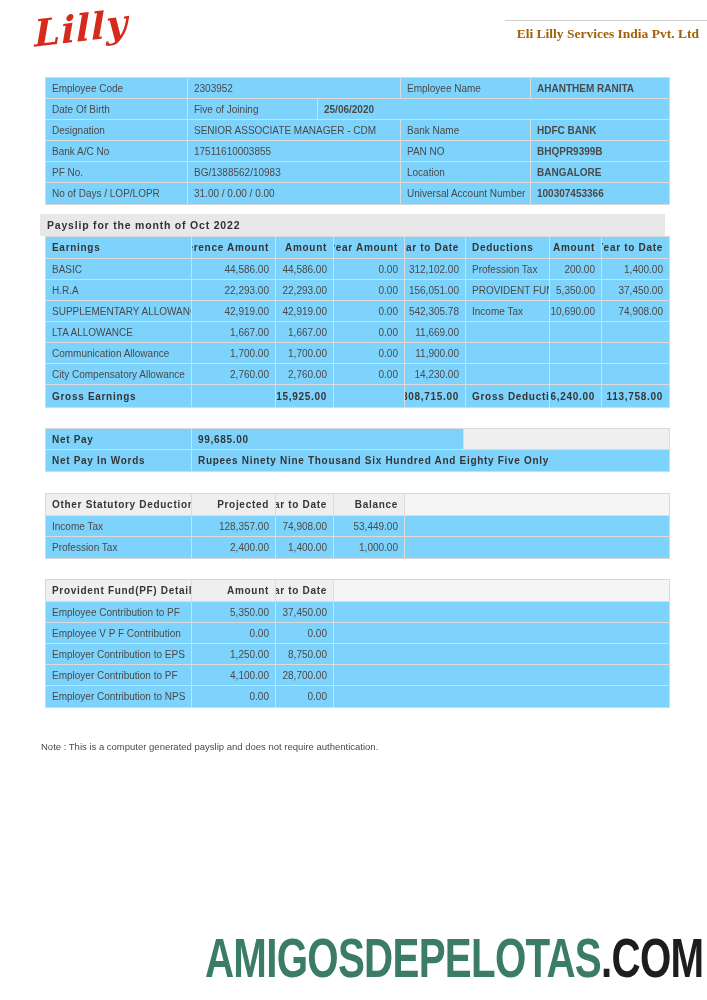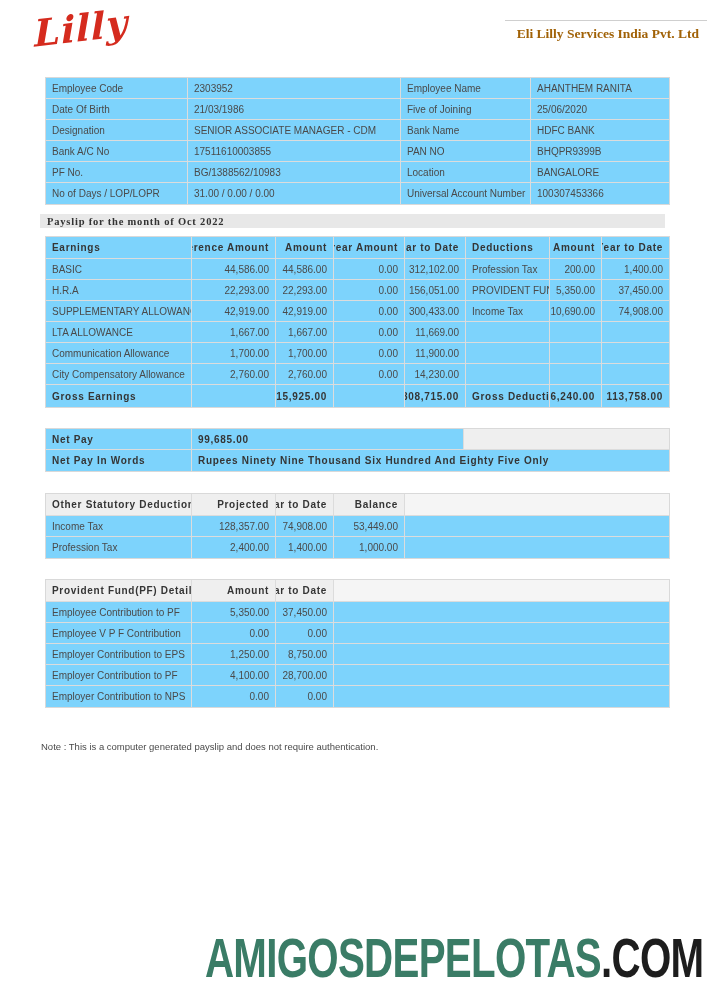--- a/index.html
+++ b/index.html
@@ -34,27 +34,27 @@
     overflow:hidden; white-space:nowrap;
   }
   .cell:last-child { border-right:none; }
   .num { justify-content:flex-end; }
   .b { font-weight:bold; letter-spacing:0.7px; color:#353535; }
   .hdr-bg { background:#efefef; }
   .hdr-tail { background:#f5f5f5; }
   .gray-cell { background:#efefef; }
 
   
-  .e-l1{width:142px;} .e-v1{width:213px;} .e-l2{width:130px;} .e-v2{flex:1;}
+  .e-l1{width:142px;} .e-v1{width:213px;} .e-l2{width:130px;} .e-v2{flex:1;font-weight:bold;}
 
   
   .band {
-    position:absolute; left:40px; width:625px; top:214px; height:14px;
+    position:absolute; left:40px; width:625px; top:214px; height:22px;
     background:#e8e8e8; display:flex; align-items:center; padding-left:7px;
-    font-size:10.5px; font-weight:bold; letter-spacing:0.8px; color:#333;font-family:Liberation Serif, serif;
+    font-size:10.5px; font-weight:bold; letter-spacing:0.8px; color:#333;
   }
 
   
   .c0{width:146px;} .c1{width:84px;} .c2{width:58px;} .c3{width:71px;}
   .c4{width:61px;} .c5{width:84px;} .c6{width:52px;} .c7{flex:1;}
 
   
   .n0{width:146px;} .n1{width:272px;} .n2{flex:1;}
   .n1w{flex:1;}
 
@@ -82,21 +82,20 @@
 
   <div class="tbl" style="top:77px;">
     <div class="row">
       <div class="cell e-l1">Employee Code</div>
       <div class="cell e-v1">2303952</div>
       <div class="cell e-l2">Employee Name</div>
       <div class="cell e-v2">AHANTHEM RANITA</div>
     </div>
     <div class="row">
       <div class="cell e-l1">Date Of Birth</div>
-      <div class="cell e-v1">21/03/1986</div>
       <div class="cell e-l2">Five of Joining</div>
       <div class="cell e-v2">25/06/2020</div>
     </div>
     <div class="row">
       <div class="cell e-l1">Designation</div>
       <div class="cell e-v1">SENIOR ASSOCIATE MANAGER - CDM</div>
       <div class="cell e-l2">Bank Name</div>
       <div class="cell e-v2">HDFC BANK</div>
     </div>
     <div class="row">
@@ -150,21 +149,21 @@
       <div class="cell num c4">156,051.00</div>
       <div class="cell c5">PROVIDENT FUND</div>
       <div class="cell num c6">5,350.00</div>
       <div class="cell num c7">37,450.00</div>
     </div>
     <div class="row">
       <div class="cell c0">SUPPLEMENTARY ALLOWANCE</div>
       <div class="cell num c1">42,919.00</div>
       <div class="cell num c2">42,919.00</div>
       <div class="cell num c3">0.00</div>
-      <div class="cell num c4">300,433.00</div>
+      <div class="cell num c4">542,305.78</div>
       <div class="cell c5">Income Tax</div>
       <div class="cell num c6">10,690.00</div>
       <div class="cell num c7">74,908.00</div>
     </div>
     <div class="row">
       <div class="cell c0">LTA ALLOWANCE</div>
       <div class="cell num c1">1,667.00</div>
       <div class="cell num c2">1,667.00</div>
       <div class="cell num c3">0.00</div>
       <div class="cell num c4">11,669.00</div>

